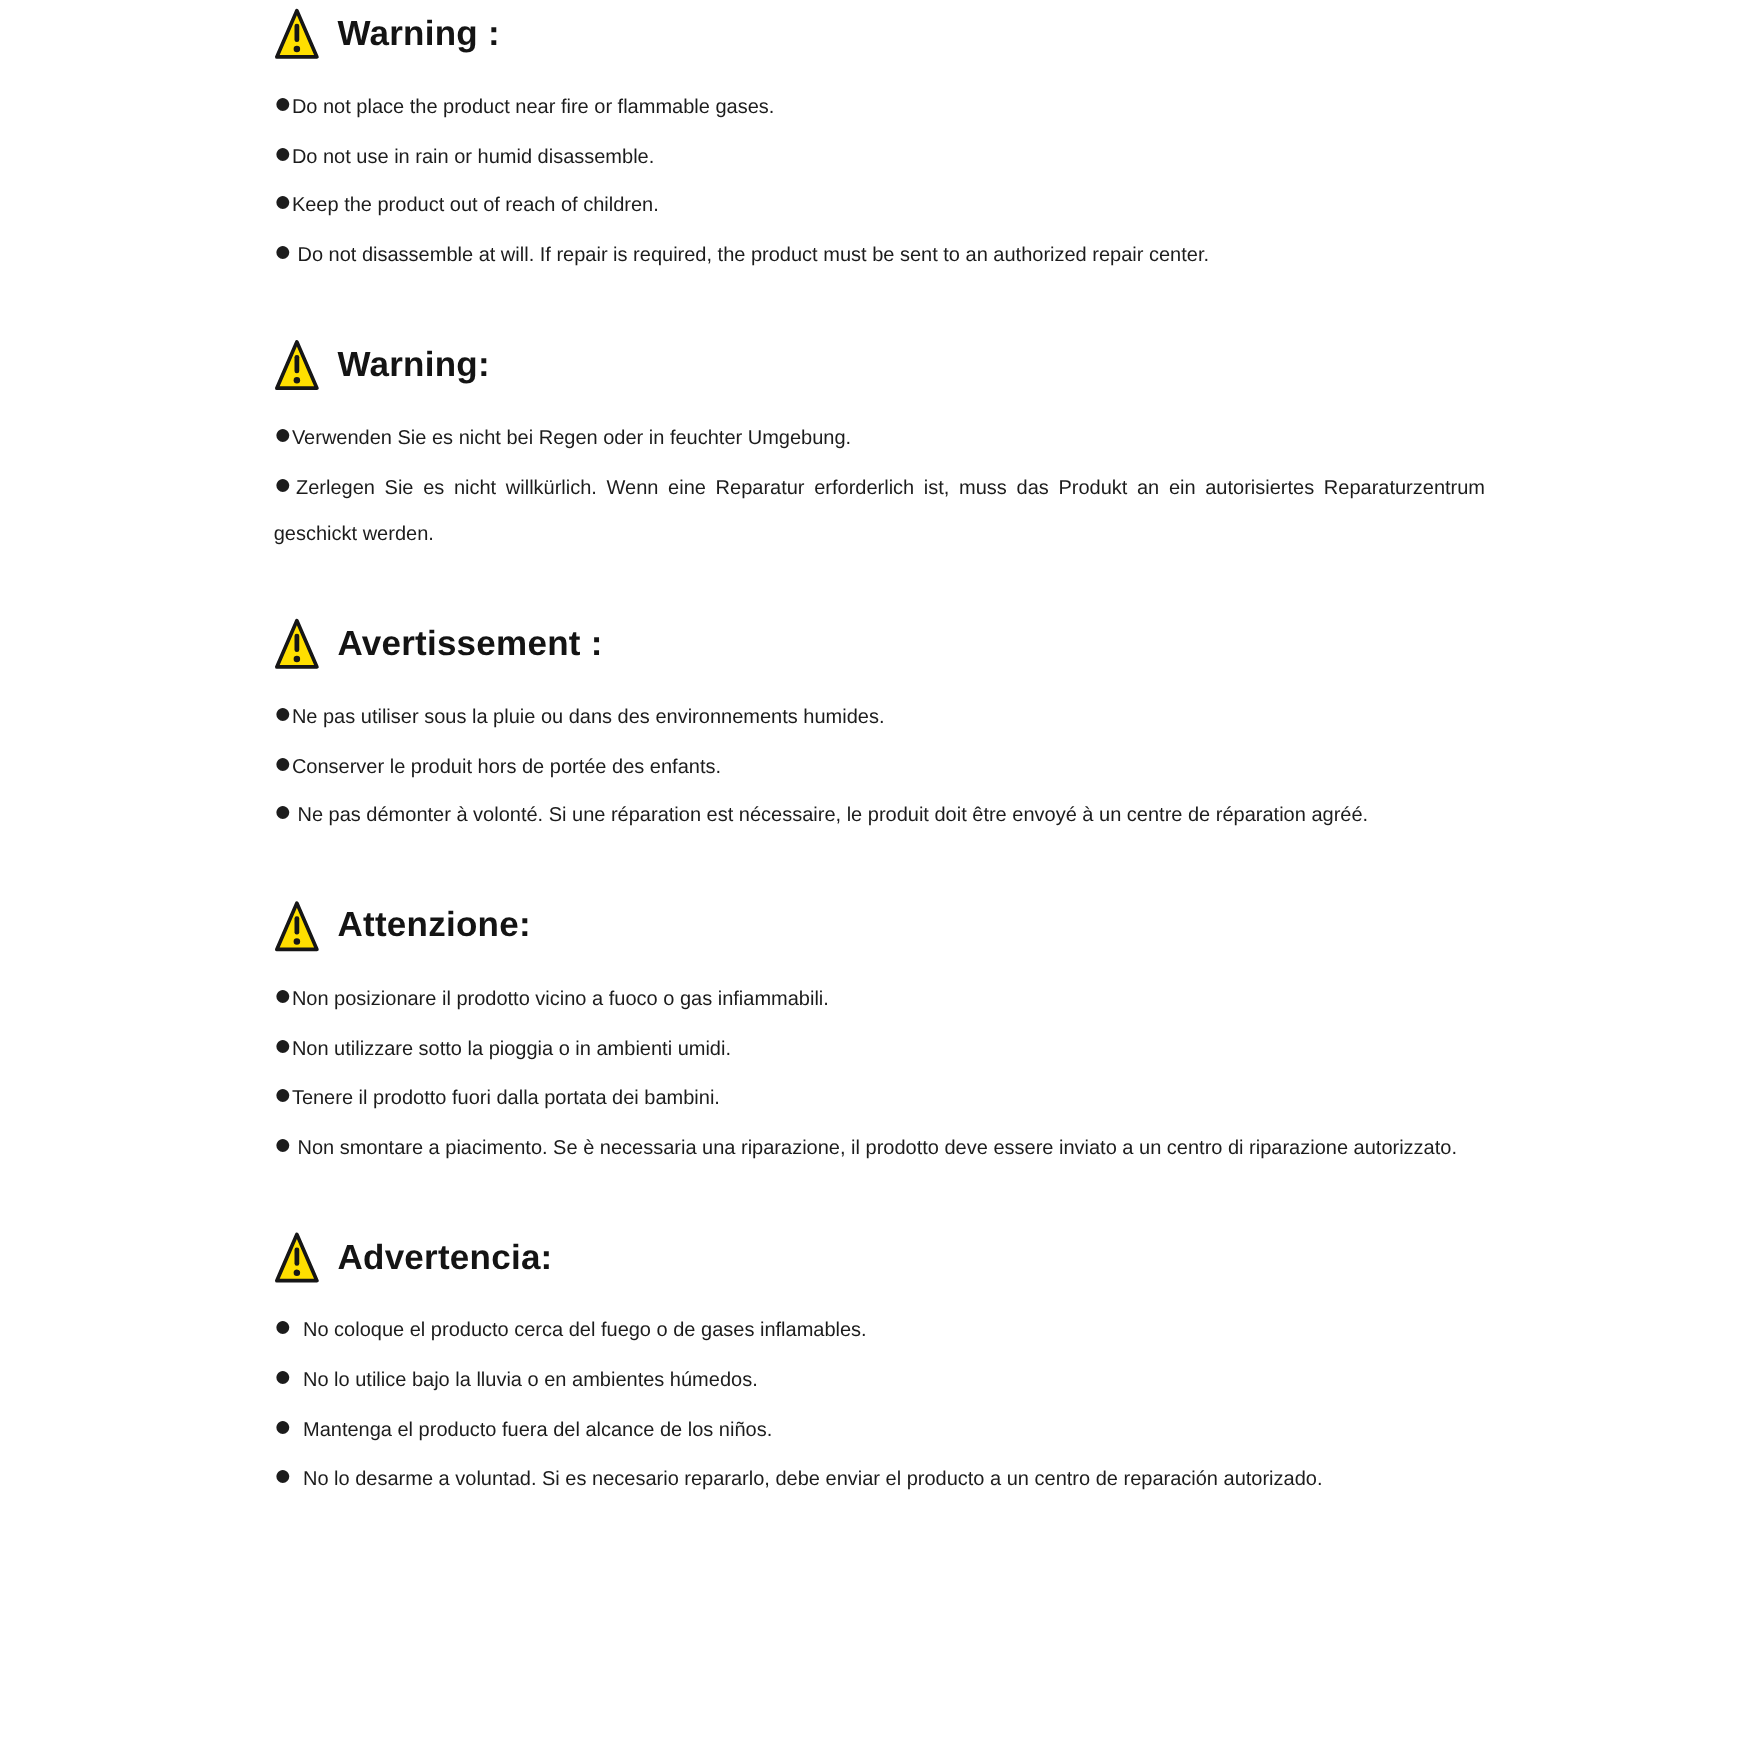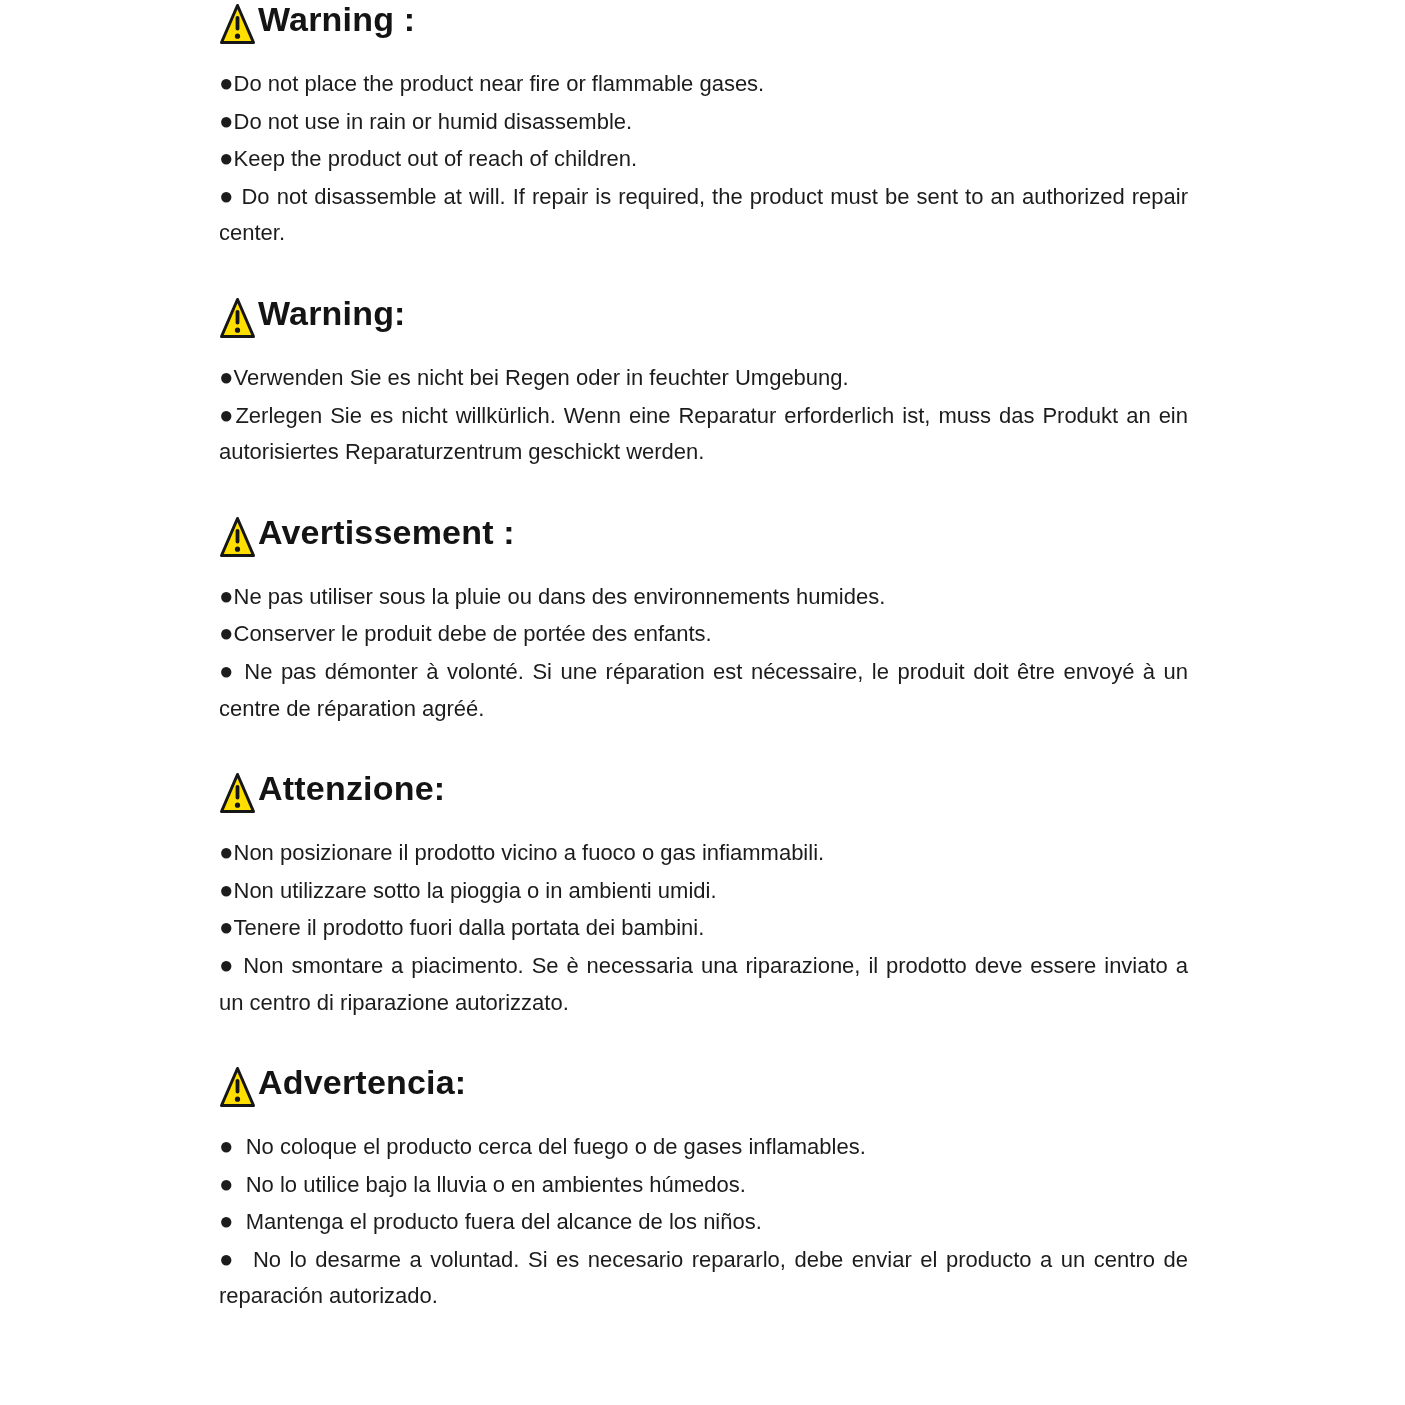--- a/index.html
+++ b/index.html
@@ -12,35 +12,35 @@
     -webkit-font-smoothing: antialiased;
   }
   .page {
     box-sizing: border-box;
     width: 1405px;
     padding: 2px 217px 0 219px;
   }
   .warn-section { margin: 0 0 44px 0; }
   .warn-heading {
     display: flex;
-    align-items: flex-start;
-    gap: 2px;
+    align-items: center;
+    gap: 14px;
     height: 50px;
     margin: 0 0 13px 0;
-    font-size: 34px;
+    font-size: 28px;
     font-weight: bold;
     line-height: 1.0;
     color: #141414;
     letter-spacing: 0.2px;
   }
   .warn-heading .tri-icon { flex: 0 0 auto; display: block; }
   .warn-heading .heading-text { padding-bottom: 1px; }
   p.bullet {
     margin: 0;
-    font-size: 22px;
+    font-size: 16px;
     line-height: 36.6px;
     text-align: justify;
     color: #1c1c1c;
   }
   p.bullet::first-letter { font-size: 24px; }
 </style>
 </head>
 <body>
 
 <div class="page">
@@ -79,21 +79,21 @@
     <h2 class="warn-heading">
       <svg class="tri-icon" width="37" height="44" viewBox="0 0 37 44" aria-hidden="true">
         <path class="tri-shape" d="M18.5 3.5 L34.5 40.5 L2.5 40.5 Z" fill="#ffdf00" stroke="#161616" stroke-width="3" stroke-linejoin="round" transform="translate(0,0)"></path>
         <path class="tri-shape-fix" d="M18.5 3.2 L35 40.8 L2 40.8 Z" fill="none" stroke="none"></path>
         <rect class="excl-bar" x="16.6" y="14" width="3.8" height="14.5" rx="1.8" fill="#161616"></rect>
         <circle class="excl-dot" cx="18.5" cy="34.2" r="2.6" fill="#161616"></circle>
       </svg>
       <span class="heading-text">Avertissement :</span>
     </h2>
         <p class="bullet">●Ne pas utiliser sous la pluie ou dans des environnements humides.</p>
-        <p class="bullet">●Conserver le produit debe de portée des enfants.</p>
+        <p class="bullet">●Conserver le produit hors de portée des enfants.</p>
         <p class="bullet">●&nbsp;Ne pas démonter à volonté. Si une réparation est nécessaire, le produit doit être envoyé à un centre de réparation agréé.</p>
       </section>
 
   <section class="warn-section">
     <h2 class="warn-heading">
       <svg class="tri-icon" width="37" height="44" viewBox="0 0 37 44" aria-hidden="true">
         <path class="tri-shape" d="M18.5 3.5 L34.5 40.5 L2.5 40.5 Z" fill="#ffdf00" stroke="#161616" stroke-width="3" stroke-linejoin="round" transform="translate(0,0)"></path>
         <path class="tri-shape-fix" d="M18.5 3.2 L35 40.8 L2 40.8 Z" fill="none" stroke="none"></path>
         <rect class="excl-bar" x="16.6" y="14" width="3.8" height="14.5" rx="1.8" fill="#161616"></rect>
         <circle class="excl-dot" cx="18.5" cy="34.2" r="2.6" fill="#161616"></circle>

